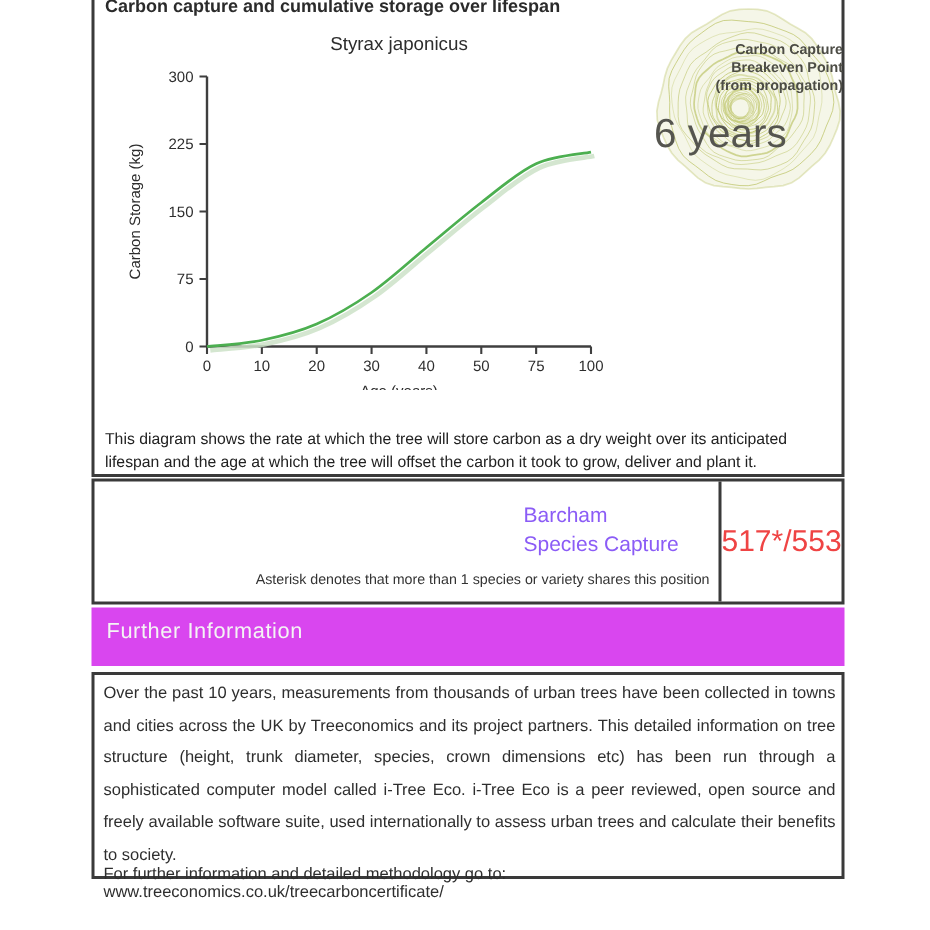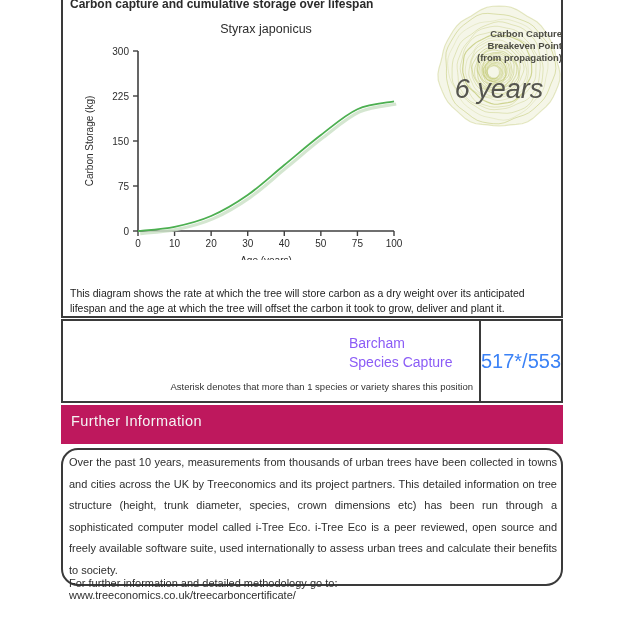--- a/index.html
+++ b/index.html
@@ -1,36 +1,36 @@
 <!DOCTYPE html>
 <html><head>
 <meta charset="utf-8">
 <style>
   html,body{margin:0;padding:0;background:#fff;}
   .page{position:relative;width:620px;height:620px;background:#ffffff;overflow:hidden;
         font-family:"Liberation Sans", sans-serif;color:#222;}
   .box{position:absolute;left:61px;width:498px;border:2px solid #3a3a3a;background:#fff;}
   .sec-top{top:-12px;height:326px;}
   .sec-rank{top:319px;height:80px;}
-  .bar-dark{position:absolute;left:61px;top:405px;width:502px;height:39px;background:#be185d;}
+  .bar-dark{position:absolute;left:61px;top:405px;width:502px;height:39px;background:#d946ef;}
   .bar-dark .bar-label{position:absolute;left:10px;top:8px;color:#f4f4f4;font-size:14.5px;letter-spacing:.4px;}
-  .sec-body{top:448px;height:134px;border-radius:17px;}
+  .sec-body{top:448px;height:134px;}
   .doc-header{position:absolute;left:7px;top:7px;font-size:12px;font-weight:bold;color:#2b2b2b;white-space:nowrap;}
   .chart-svg{position:absolute;left:0px;top:12px;}
   .desc{position:absolute;left:7px;top:296px;width:492px;font-size:10.5px;line-height:15px;color:#222;}
   .badge{position:absolute;left:373px;top:14px;width:126px;height:126px;}
   .badge svg{position:absolute;left:0;top:0;}
   .badge-text{position:absolute;left:0;top:24px;width:126px;text-align:right;
               font-size:9.5px;font-weight:bold;line-height:12px;color:#4c4c45;}
-  .badge-value{position:absolute;left:0;top:70px;width:126px;text-align:center;
-               font-size:27px;font-weight:400;color:#55554f;font-style:italic;}
+  .badge-value{position:absolute;left:0;top:70px;width:126px;
+               font-size:27px;font-weight:400;color:#55554f;}
   .rank-label{position:absolute;left:286px;top:13px;font-size:14px;line-height:19px;color:#8b5cf6;}
   .rank-divider{position:absolute;left:416px;top:0;width:2px;height:100%;background:#3a3a3a;}
   .rank-value{position:absolute;left:418px;top:0;width:80px;height:100%;display:flex;
-              align-items:center;justify-content:center;font-size:20px;color:#3b82f6;}
+              align-items:center;justify-content:center;font-size:20px;color:#ef4444;}
   .rank-note{position:absolute;right:88px;top:60px;font-size:9.5px;color:#333;text-align:right;}
   .body-text{position:absolute;left:6px;top:2px;width:488px;font-size:11px;line-height:21.5px;
              text-align:justify;color:#2e2e2e;}
   .link-line{position:absolute;left:6px;top:103px;width:488px;font-size:11px;color:#2e2e2e;margin-top:24px;}
 </style>
 </head>
 <body>
 
 <div class="page">
 

